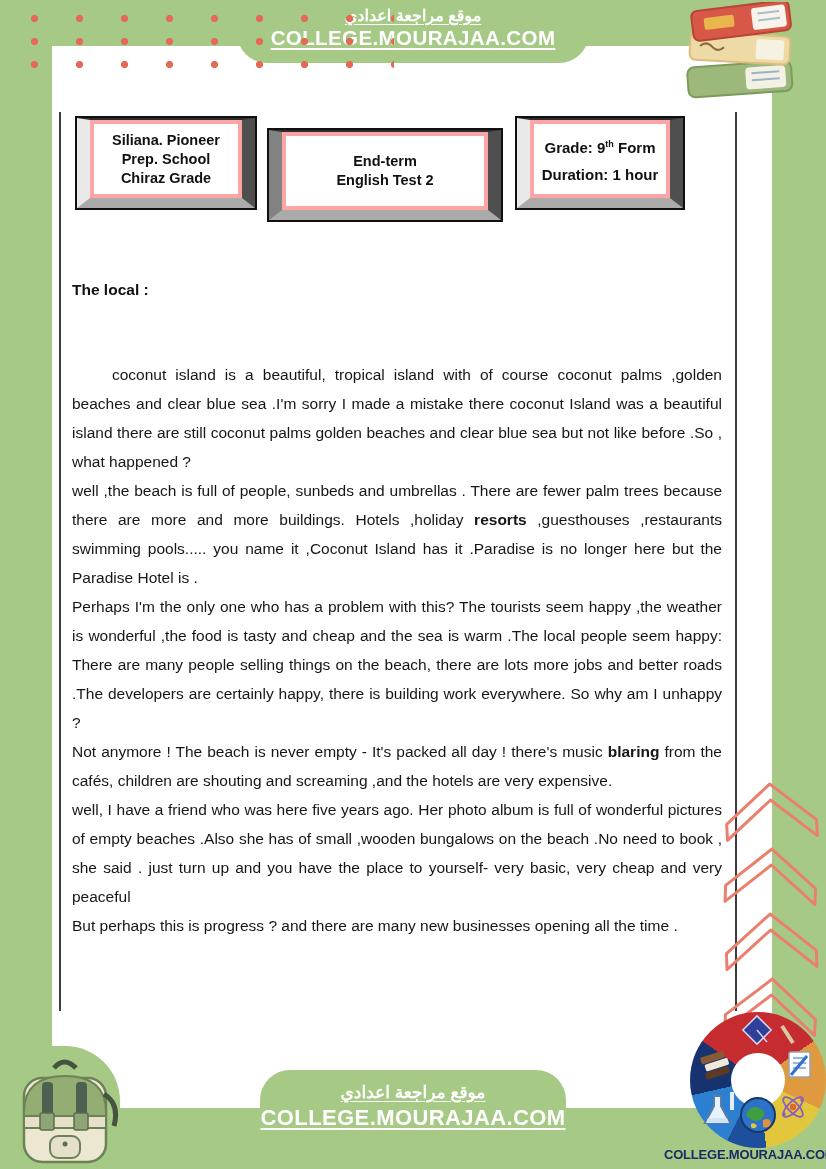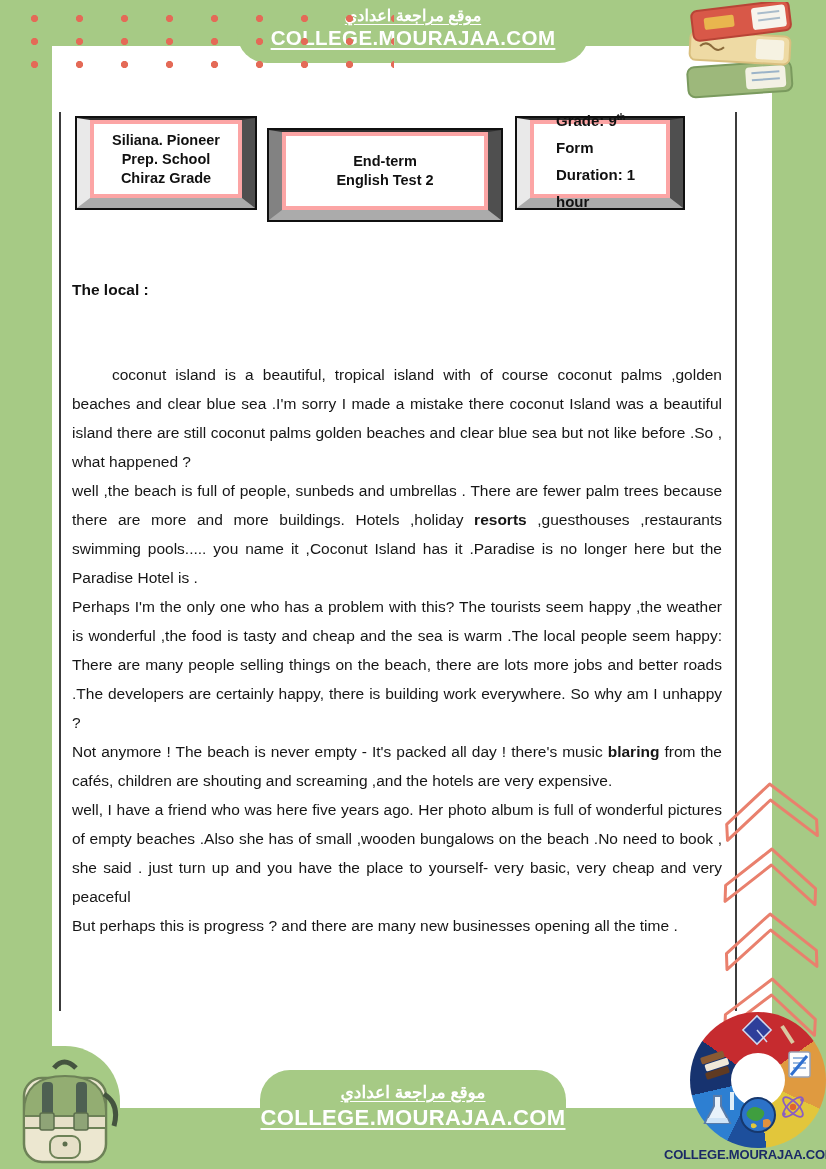--- a/index.html
+++ b/index.html
@@ -26,21 +26,21 @@
   .hb{box-sizing:border-box;border:2px solid #101010;background:#fff;height:94px;}
   .hb1{width:182px;margin-right:10px;}
   .hb2{width:236px;margin-right:12px;margin-top:12px;}
   .hb3{width:170px;}
   .hb .frame{box-sizing:border-box;height:100%;border-top:2px solid #2e2e2e;border-bottom:10px solid #ababab;
              border-left:13px solid #828282;border-right:13px solid #4f4f4f;}
   .hb1 .frame,.hb3 .frame{border-left-color:#e9e9e9;}
   .hb .inner{box-sizing:border-box;height:100%;background:#fff;border:4px solid #fca5a5;
              display:flex;flex-direction:column;justify-content:center;text-align:center;
              font-weight:700;font-size:14.5px;line-height:19px;color:#111;}
-  .hb3 .inner{text-align:left;padding-left:22px;font-size:15px;line-height:27px;}
+  .hb3 .inner{text-align:left;padding-left:0;font-size:15px;line-height:27px;align-items:center;}
   .hb3 sup{font-size:.6em;}
   .namebox{position:absolute;left:75px;top:217px;width:632px;height:47px;box-sizing:border-box;
            border:2px solid #111;background:#fff;}
   .nlabel{position:absolute;left:8px;top:5px;font-family:"Liberation Serif",serif;font-weight:700;font-size:15px;color:#111;}
   .leader{position:absolute;left:92px;top:7px;width:400px;border-bottom:2px dotted #555;height:12px;}
   .fold{position:absolute;right:2px;bottom:1px;}
   .textlabel{position:absolute;left:72px;top:281px;font-weight:700;font-size:15.5px;color:#111;}
   .body-text{position:absolute;left:72px;top:360px;width:650px;font-size:15.5px;line-height:29px;
              color:#161616;text-align:justify;}
   .body-text p{margin:0;}

